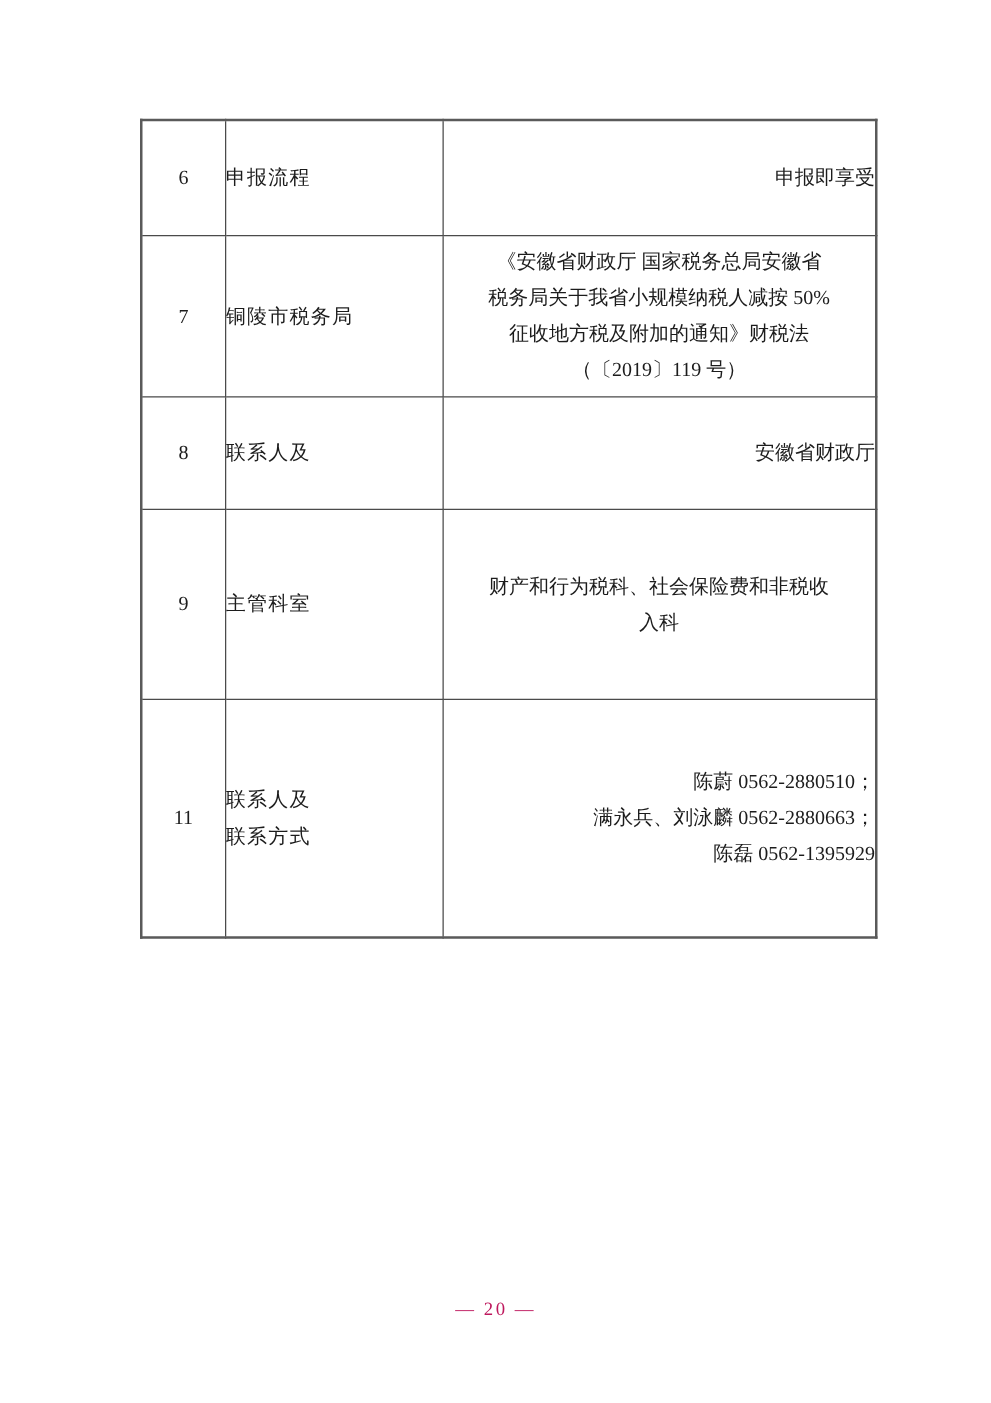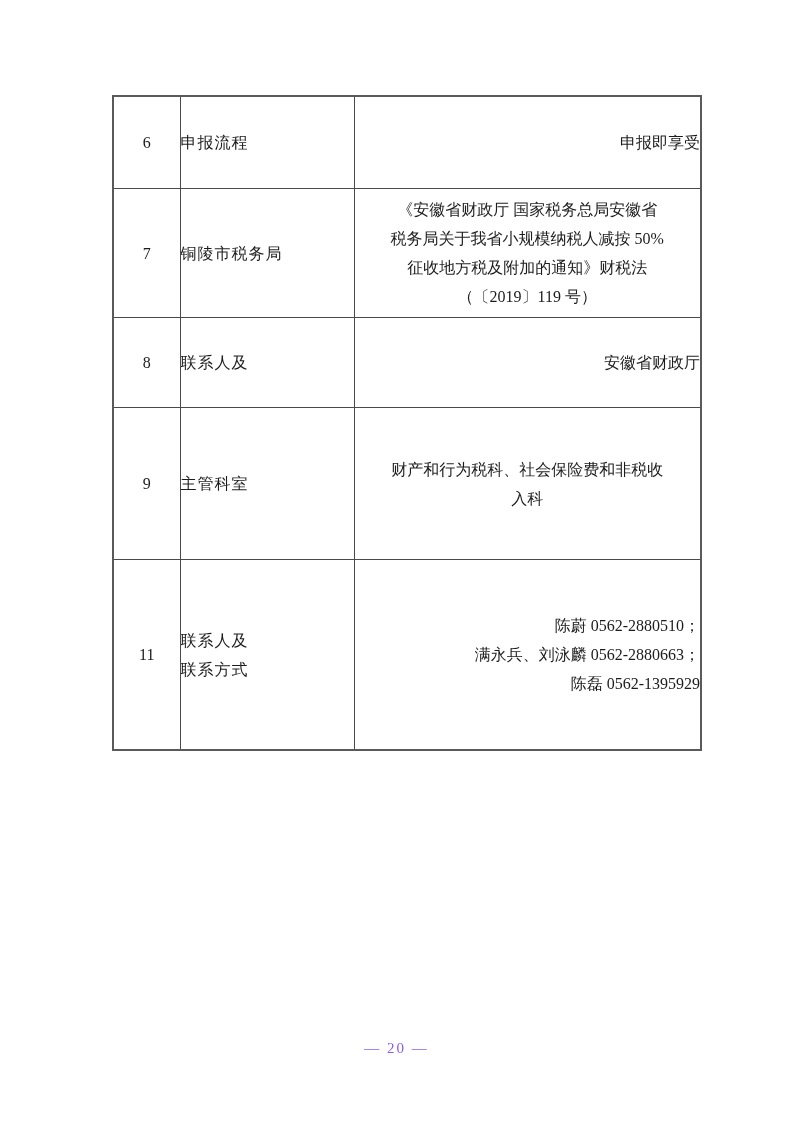--- a/index.html
+++ b/index.html
@@ -58,21 +58,21 @@
   tr.r8 td { height: 89px; }
   tr.r9 td { height: 151px; }
   tr.r10 td { height: 189px; }
   .page-number {
     position: absolute;
     top: 1040px;
     left: 0;
     width: 100%;
     text-align: center;
     font-size: 15px;
-    color: #8b5cf6;
+    color: #be185d;
     letter-spacing: 2px;
   }
 </style>
 </head>
 <body>
 
 <div class="page">
 
   <table class="info-table">
     <colgroup>

